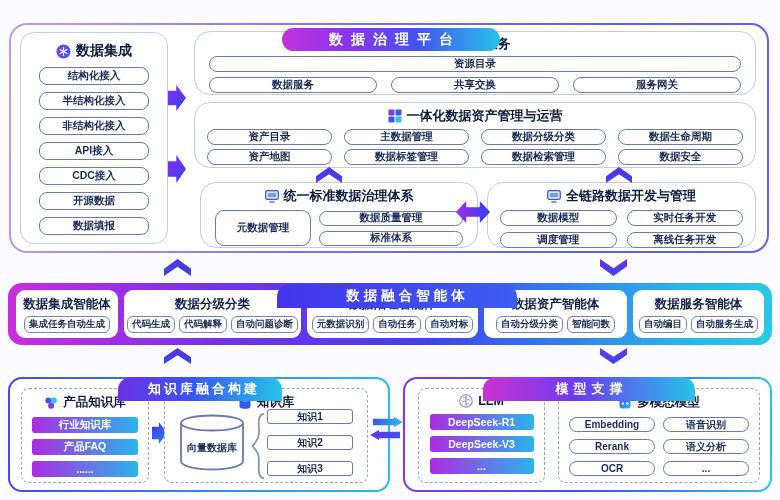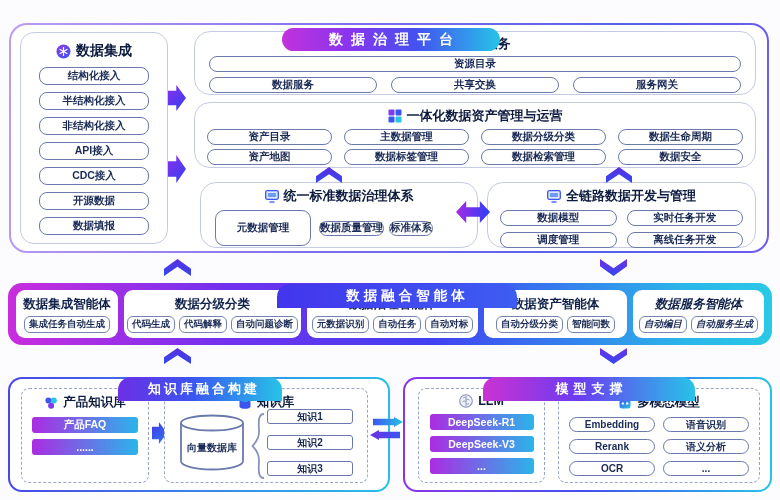--- a/index.html
+++ b/index.html
@@ -56,21 +56,21 @@
 
   #asset-card { left:183px; top:77px; width:562px; height:66px; }
   #asset-card .ctitle { margin-top:4px; }
   #asset-card .row { display:flex; gap:12px; margin:4px 12px 0; }
   #asset-card .row .box { flex:1; height:16px; }
 
   #gov-card { left:189px; top:157px; width:278px; height:66px; }
   #gov-card .ctitle { margin-top:4px; }
   #gov-card .content { display:flex; gap:8px; margin:5px 14px 0; align-items:center; }
   #gov-card .main-box { width:96px; height:36px; border-radius:9px; }
-  #gov-card .stack { display:flex; flex-direction:row; gap:5px; flex:1; }
+  #gov-card .stack { display:flex; flex-direction:column; gap:5px; flex:1; }
   #gov-card .stack .box { height:15px; }
 
   #dev-card { left:476px; top:157px; width:269px; height:66px; }
   #dev-card .ctitle { margin-top:4px; }
   #dev-card .grid { display:grid; grid-template-columns:1fr 1fr; gap:6px 10px; margin:5px 12px 18px; }
   #dev-card .grid .box { height:16px; }
 
   
   .arr { position:absolute; z-index:2; }
   .arr-right { clip-path:polygon(0 22%,46% 22%,46% 0,100% 50%,46% 100%,46% 78%,0 78%);
@@ -102,21 +102,21 @@
   #band { position:absolute; left:8px; top:283px; width:764px; height:62px; border-radius:14px;
           background:linear-gradient(90deg,#c92ddd 0%,#7331ee 28%,#4140f0 55%,#2bb4ea 88%,#2ac9e6 100%);
           display:flex; gap:6px; padding:7px 8px; z-index:2; }
   .agent-card { background:#fff; border-radius:9px; display:flex; flex-direction:column;
           align-items:center; justify-content:center; gap:3px; padding:2px 3px; }
   .agent-title { font-size:12.5px; font-weight:bold; color:#10204a; }
   .chip-row { display:flex; gap:4px; }
   .chip { border:1.1px solid #7684b2; border-radius:6px; padding:1px 4px; font-size:9.5px;
           font-weight:bold; color:#1a2a55; white-space:nowrap; background:#fff; }
   .ac1 { flex:0 0 102px; } .ac2 { flex:0 0 160px; } .ac3 { flex:0 0 171px; }
-  .ac4 { flex:0 0 143px; } .ac5 { flex:1;font-style:italic; }
+  .ac4 { flex:0 0 143px; } .ac5 { flex:1; }
 
   
   .dash { position:absolute; border:1.6px dashed #99a4c6; border-radius:8px; background:#fff; }
   .dash .ctitle { margin-top:5px; font-size:12.5px; }
   #product-dash { left:11px; top:9px; width:128px; height:95px;
           display:flex; flex-direction:column; align-items:center; gap:6px; }
   .gbar { width:106px; height:16px; flex:0 0 auto; border-radius:3px;
           background:linear-gradient(90deg,#ab2ce2,#2bb4ea);
           color:#fff; font-weight:bold; font-size:10.5px;
           display:flex; align-items:center; justify-content:center; }
@@ -324,20 +324,21 @@
 
       <div class="dash" id="product-dash">
         <div class="ctitle">
           <svg width="14" height="14" viewBox="0 0 14 14">
             <circle cx="4.4" cy="4.6" r="3" fill="#3b55f0"></circle>
             <circle cx="9.8" cy="4.6" r="3" fill="#27c3e8"></circle>
             <circle cx="7.1" cy="9.8" r="3" fill="#7b3bf0"></circle>
           </svg>
           <span>产品知识库</span>
         </div>
+        <div class="gbar">行业知识库</div>
         <div class="gbar">产品FAQ</div>
         <div class="gbar">......</div>
       </div>
 
       <div id="kb-arrow"></div>
 
       <div class="dash" id="kb-dash">
         <div class="ctitle">
           <svg width="14" height="14" viewBox="0 0 14 14">
             <path d="M1.5 3.5 v7 c0 1.4 2.5 2.3 5.5 2.3 s5.5 -0.9 5.5 -2.3 v-7" fill="#3b55f0"></path>

